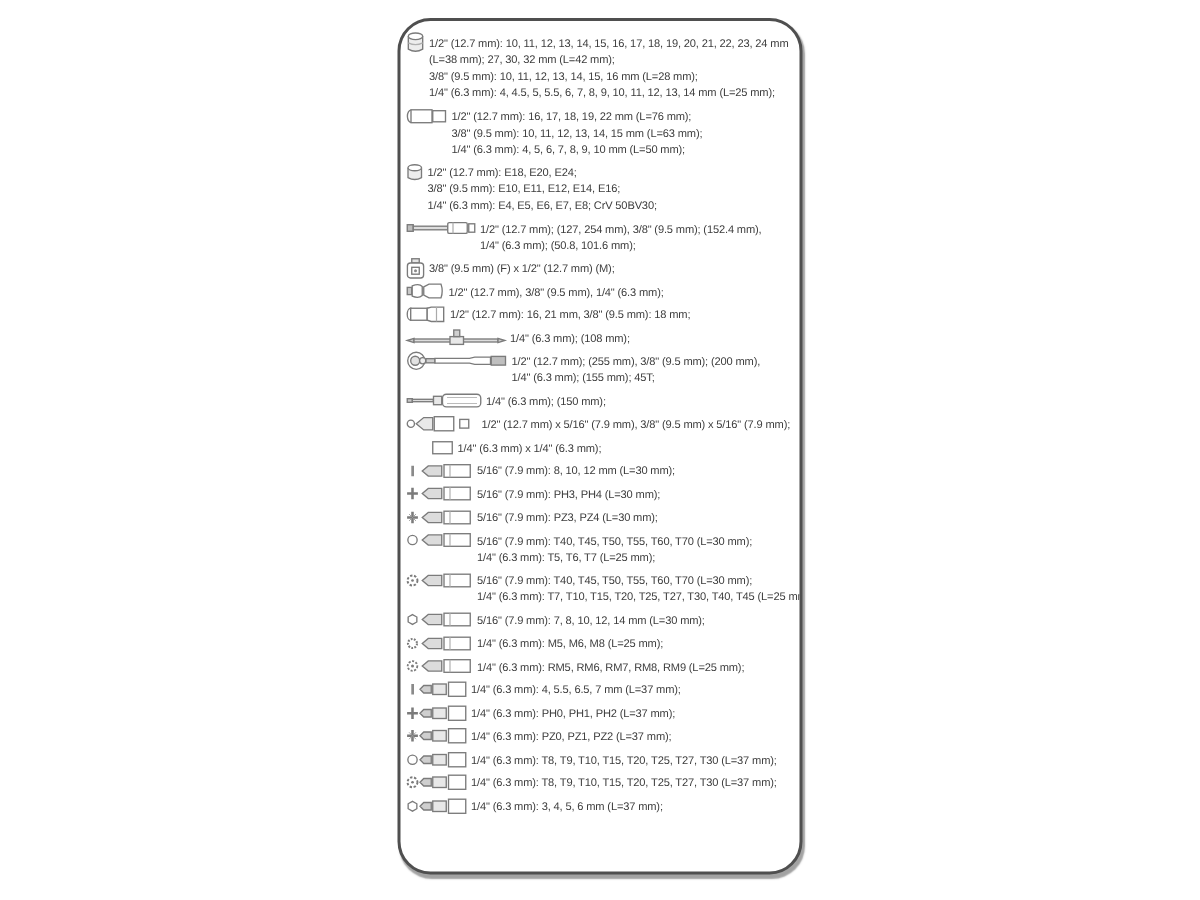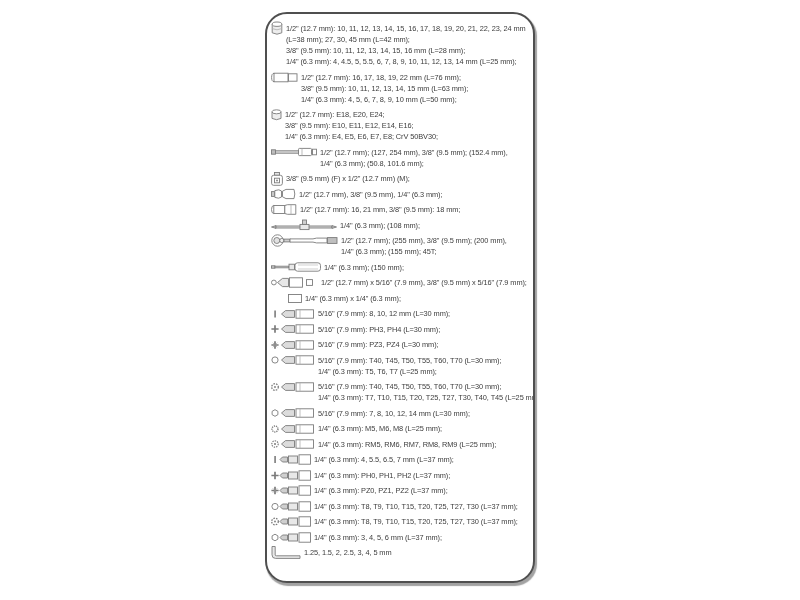--- a/index.html
+++ b/index.html
@@ -33,21 +33,21 @@
   <div class="row">
     <span class="icon">
             <svg width="12" height="15" viewBox="0 0 12 15">
               <path d="M1.2 3.2 V11.8 Q6 14.6 10.8 11.8 V3.2" fill="#ededed" stroke="#7b7b7b" stroke-width="0.9"></path>
               <ellipse cx="6" cy="3.2" rx="4.8" ry="2.2" fill="#fff" stroke="#7b7b7b" stroke-width="0.9"></ellipse>
               <path d="M1.2 7.6 Q6 10 10.8 7.6" fill="none" stroke="#b0b0b0" stroke-width="0.8"></path>
             </svg>
           </span>
     <div class="lines">
             <div class="line">1/2" (12.7 mm): 10, 11, 12, 13, 14, 15, 16, 17, 18, 19, 20, 21, 22, 23, 24 mm</div>
-            <div class="line">(L=38 mm); 27, 30, 45 mm (L=42 mm);</div>
+            <div class="line">(L=38 mm); 27, 30, 32 mm (L=42 mm);</div>
             <div class="line">3/8" (9.5 mm): 10, 11, 12, 13, 14, 15, 16 mm (L=28 mm);</div>
             <div class="line">1/4" (6.3 mm): 4, 4.5, 5, 5.5, 6, 7, 8, 9, 10, 11, 12, 13, 14 mm (L=25 mm);</div>
           </div>
   </div>
 
   <div class="row">
     <span class="icon">
             <svg width="27" height="11" viewBox="0 0 27 11">
               <ellipse cx="3" cy="5.5" rx="2.4" ry="4.1" fill="#fff" stroke="#7b7b7b" stroke-width="0.9"></ellipse>
               <rect x="3" y="1.2" width="14" height="8.6" fill="#fff" stroke="#7b7b7b" stroke-width="0.9"></rect>
@@ -413,25 +413,15 @@
               <path d="M9 5.5 L11.5 3 H16.5 V8 H11.5 Z" fill="#cfcfcf" stroke="#7b7b7b" stroke-width="0.9"></path>
               <rect x="17.5" y="2" width="9" height="7" fill="#e8e8e8" stroke="#7b7b7b" stroke-width="0.9"></rect>
               <rect x="28" y="0.8" width="11.5" height="9.4" fill="#fff" stroke="#7b7b7b" stroke-width="0.9"></rect>
             </svg>
           </span>
     <div class="lines">
             <div class="line">1/4" (6.3 mm): 3, 4, 5, 6 mm (L=37 mm);</div>
           </div>
   </div>
 
-  <div class="row">
-    <span class="icon">
-            <svg width="30" height="13" viewBox="0 0 30 13">
-              <path d="M1 0.5 H4.2 V9 Q4.2 9.8 5.5 9.8 H29 V12.4 H4.5 Q1 12.4 1 8.8 Z" fill="#e8e8e8" stroke="#7b7b7b" stroke-width="0.9"></path>
-            </svg>
-          </span>
-    <div class="lines">
-            <div class="line">1.25, 1.5, 2, 2.5, 3, 4, 5 mm</div>
-          </div>
-  </div>
 </div>
   </div>
 </div>
 
 </body></html>

